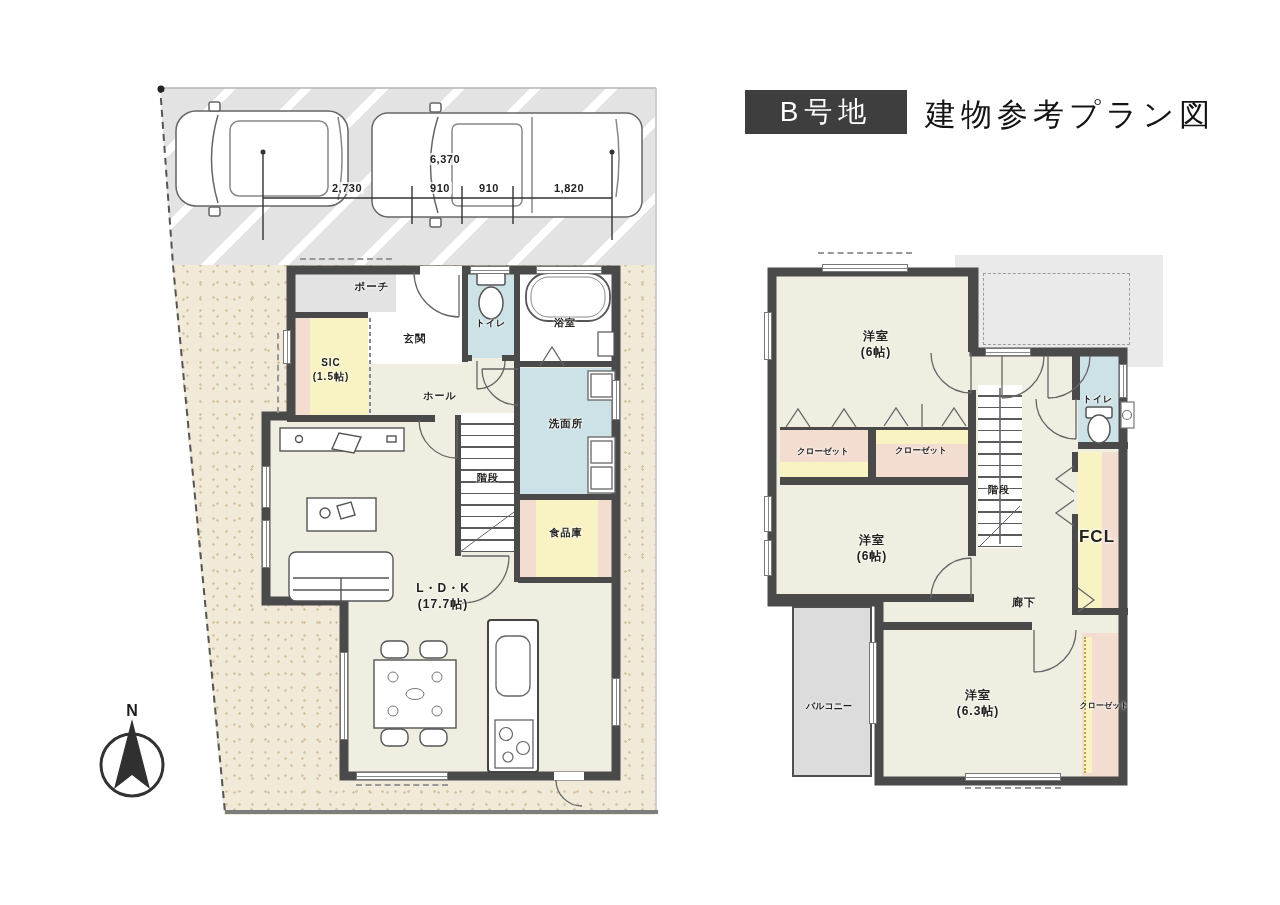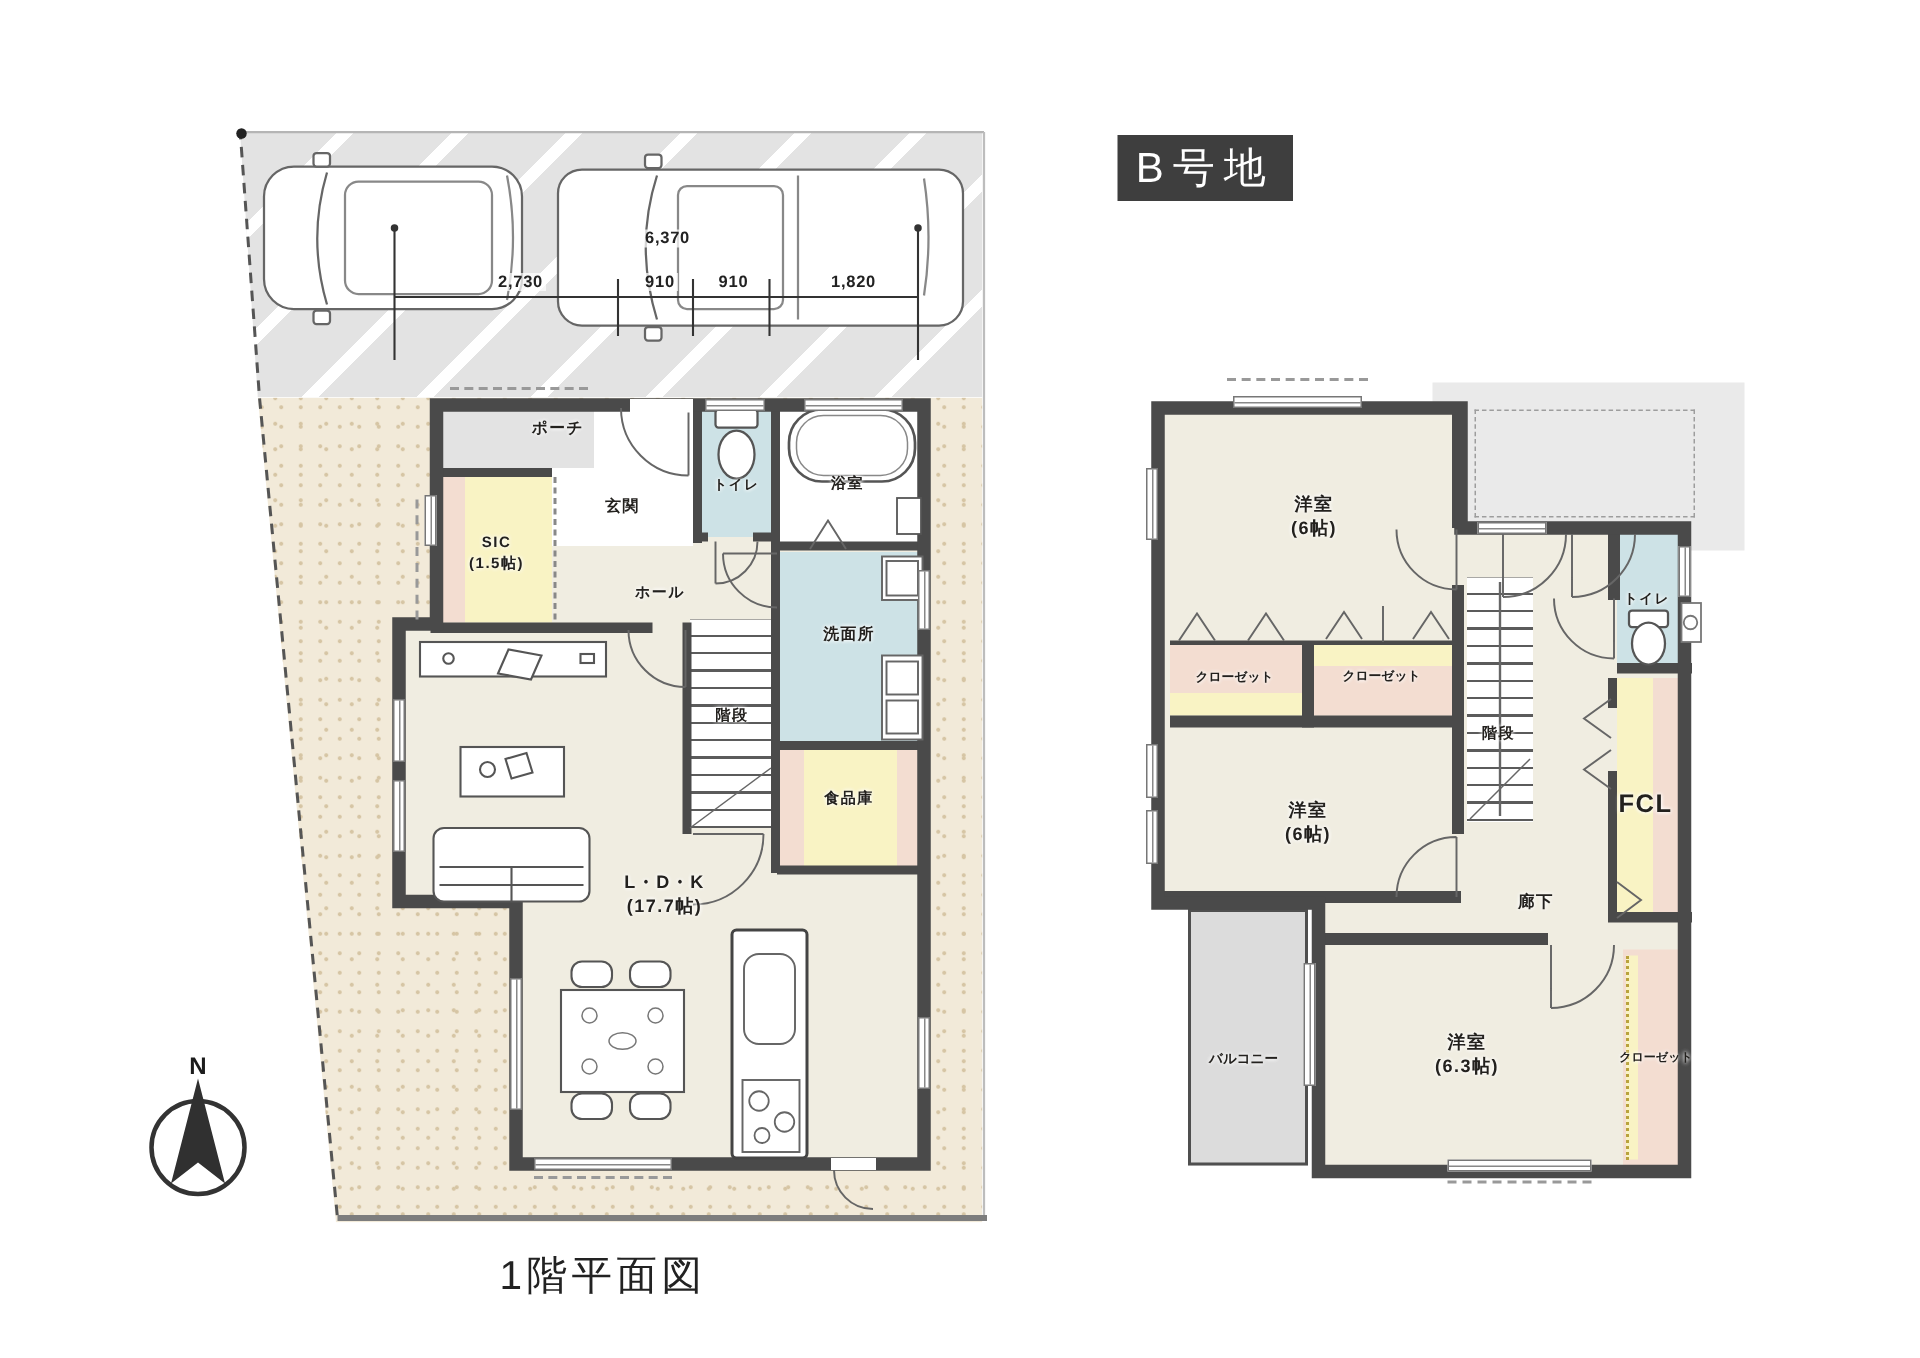--- a/index.html
+++ b/index.html
@@ -310,16 +310,16 @@
     <span>(6.3帖)</span>
   </div>
   <div class="lbl" style="left:1104px;top:706px;font-size:8px;letter-spacing:0">クローゼット</div>
 
   <div class="dim" style="left:445px;top:159px">6,370</div>
   <div class="dim" style="left:347px;top:188px">2,730</div>
   <div class="dim" style="left:440px;top:188px">910</div>
   <div class="dim" style="left:489px;top:188px">910</div>
   <div class="dim" style="left:569px;top:188px">1,820</div>
 
-  <div class="badge" style="left:745px;top:90px;width:117px;height:44px">B号地</div>
-  <div class="caption" style="left:292px;top:832px">1階平面図</div>
+  <div class="badge" style="left:745px;top:90px;width:162px;height:44px">B号地</div>
+  <div class="heading" style="left:925px;top:94px">建物参考プラン図</div>
 
 </div>
 
 </body></html>

